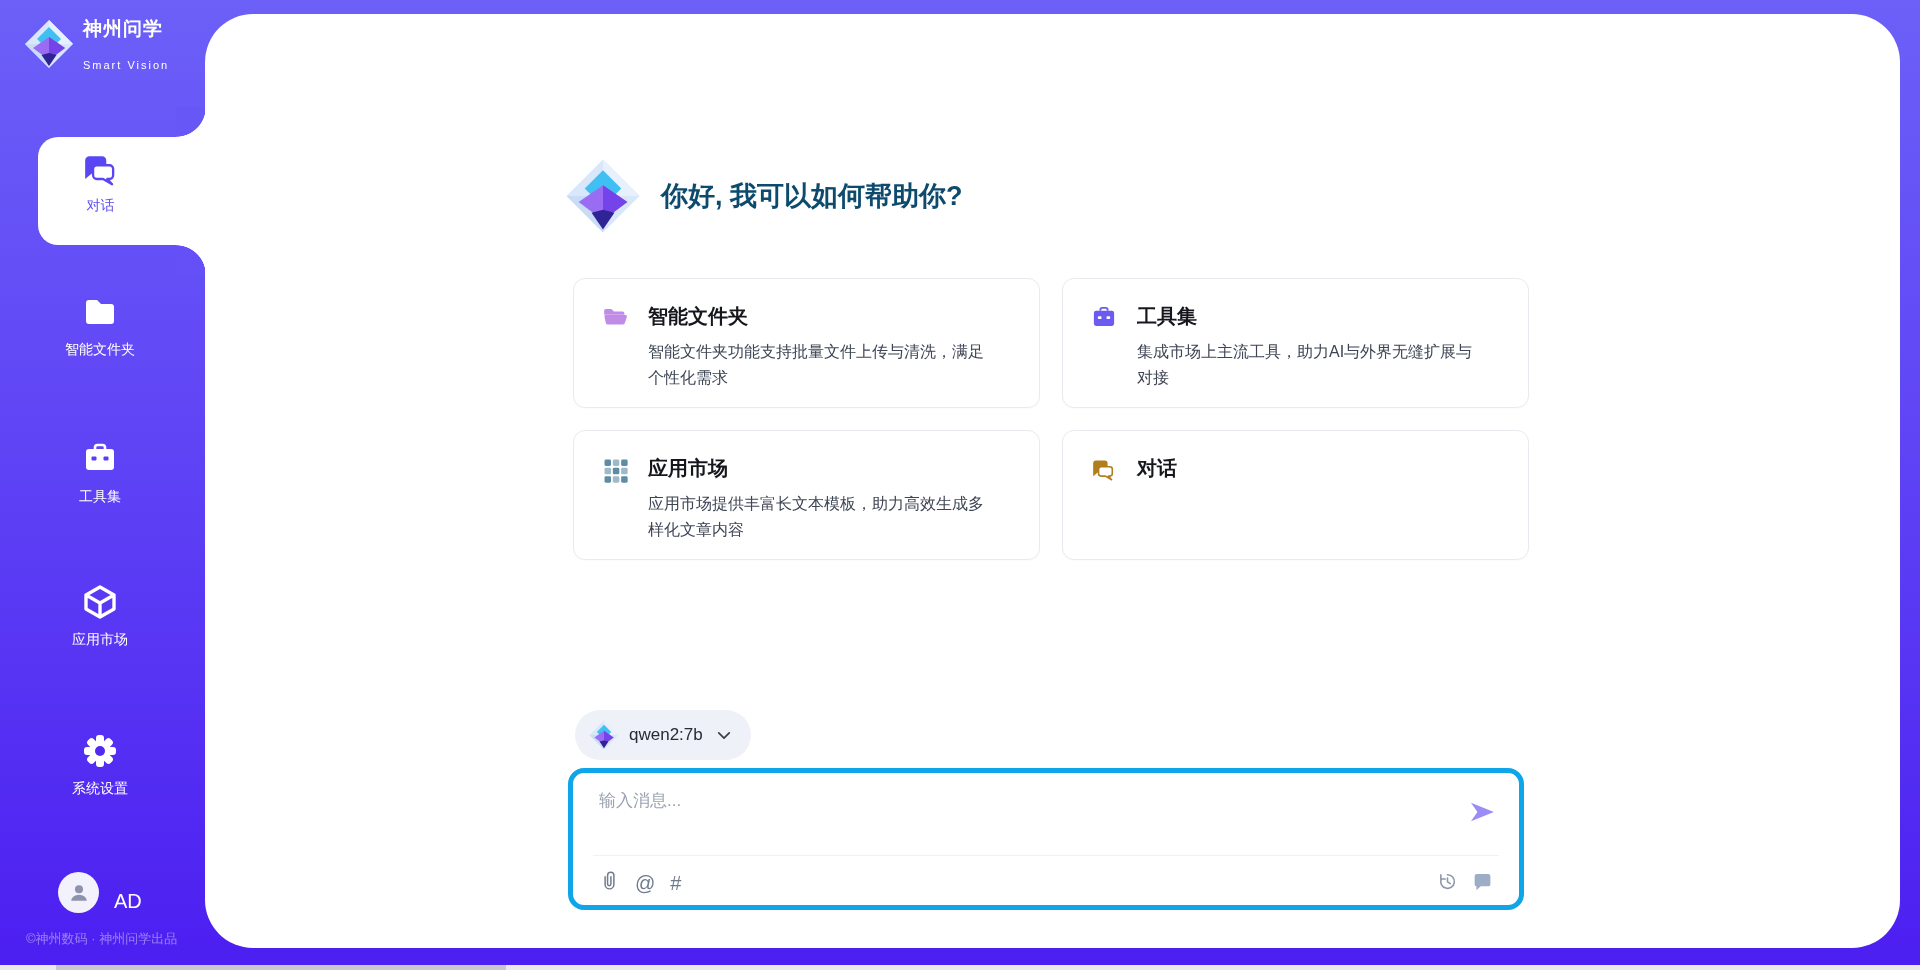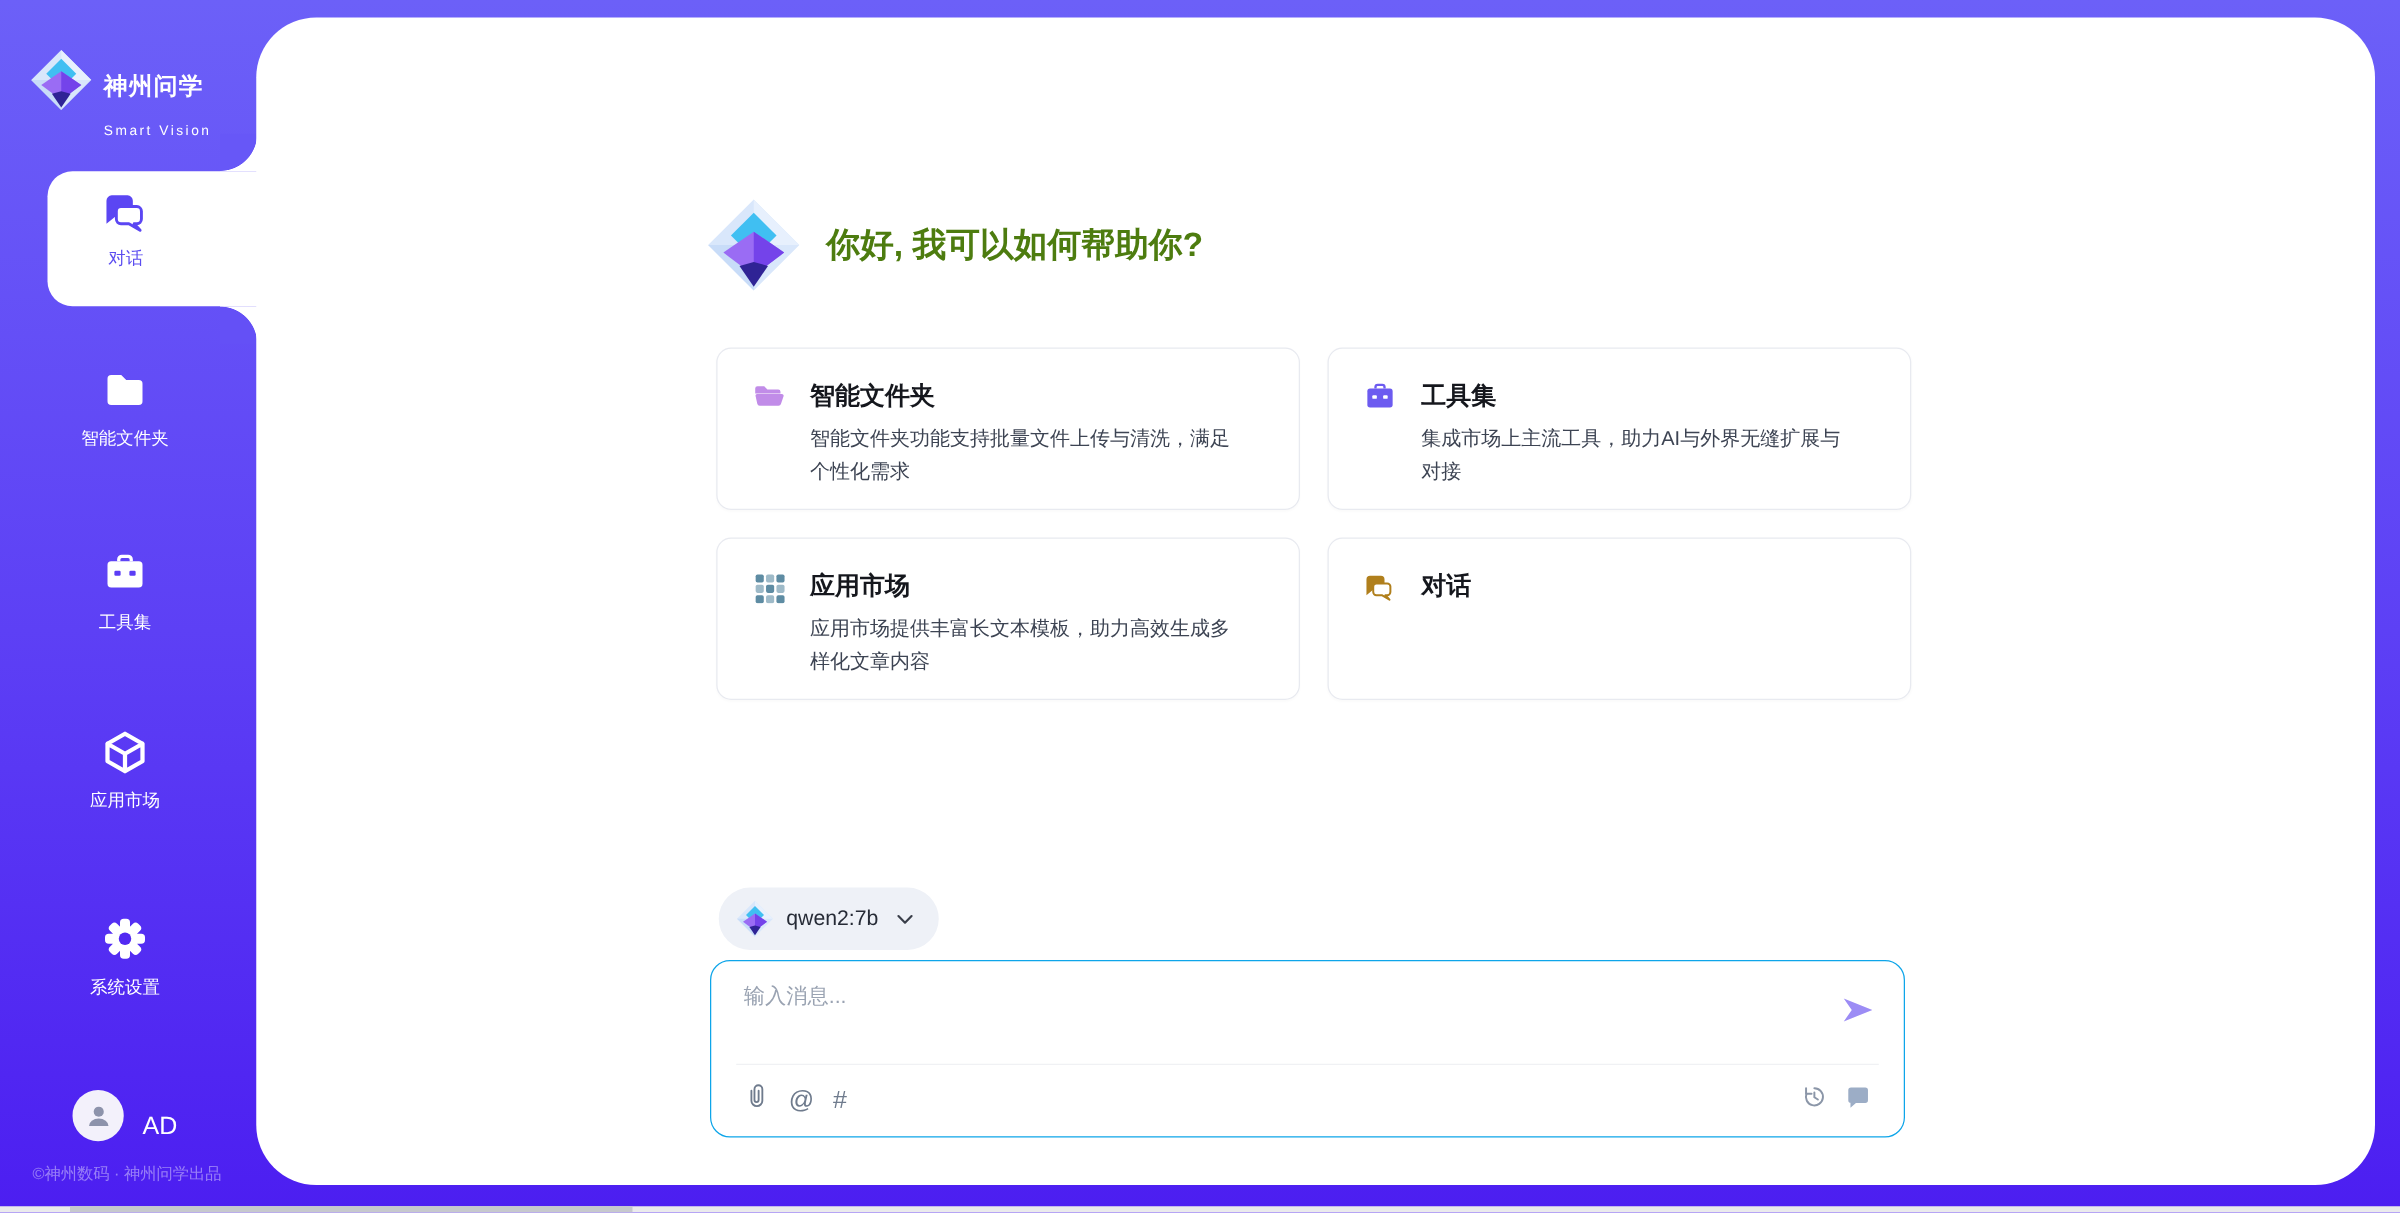--- a/index.html
+++ b/index.html
@@ -12,21 +12,21 @@
 
   
   .main-panel{
     position:absolute; left:205px; top:14px; width:1695px; height:934px;
     background:#ffffff; border-radius:48px;
   }
 
   
   .brand{ position:absolute; left:24px; top:16px; display:flex; align-items:center; gap:9px; }
   .brand svg.diamond{ width:50px; height:50px; }
-  .brand-name{ color:#fff; font-size:19px; font-weight:700; letter-spacing:1px;margin-top:40px; }
+  .brand-name{ color:#fff; font-size:19px; font-weight:700; letter-spacing:1px; }
   .brand-sub{ color:#fff; font-size:11px; letter-spacing:2px; margin-top:17px; }
 
   
   .nav-item{ position:absolute; left:10px; width:180px; text-align:center; color:#fff; cursor:pointer; }
   .nav-item .nav-icon svg{ width:36px; height:36px; }
   .nav-label{ font-size:14px; margin-top:7px; }
 
   .active-tab{
     position:absolute; left:38px; top:137px; width:168px; height:108px;
     background:#fff; border-radius:20px 0 0 20px;
@@ -48,21 +48,21 @@
   .avatar{ width:41px; height:41px; border-radius:50%; background:#f3f1fb; display:flex; align-items:center; justify-content:center; }
   .avatar svg{ width:22px; height:22px; }
   .user-name{ color:#fff; font-size:20px; }
   .side-footer{ position:absolute; left:10px; top:930px; color:rgba(255,255,255,0.42); font-size:13px;margin-left:16px; }
 
   
   .content{ position:absolute; left:205px; top:14px; width:1695px; height:934px; }
 
   .greeting{ position:absolute; left:360px; top:144px; display:flex; align-items:center; }
   .greeting svg.diamond{ width:76px; height:76px; }
-  .greeting-text{ margin-left:20px; font-size:27px; font-weight:700; color:#4d7c0f; }
+  .greeting-text{ margin-left:20px; font-size:27px; font-weight:700; color:#0c4a6e; }
 
   .cards{ position:absolute; left:368px; top:264px; width:956px;
           display:grid; grid-template-columns:1fr 1fr; gap:22px 22px; }
   .card{
     height:130px; background:#fff; border:1px solid #e8eaf0; border-radius:12px;
     padding:24px 40px 0 28px; display:flex; align-items:flex-start; cursor:pointer;
     box-shadow:0 1px 2px rgba(30,30,60,0.02);
   }
   .card-icon{ flex:0 0 auto; margin-top:2px; margin-right:20px; }
   .card-icon svg{ width:26px; height:26px; }
@@ -72,21 +72,21 @@
   .model-pill{
     position:absolute; left:370px; top:696px; height:50px; border-radius:25px;
     background:#eef1f7; display:flex; align-items:center; gap:10px; padding:0 20px 0 14px; cursor:pointer;
   }
   .model-pill svg.diamond{ width:30px; height:30px; }
   .model-name{ font-size:17px; color:#262b36; }
   .model-pill .chev{ width:14px; height:9px; margin-left:4px; }
 
   .composer{
     position:absolute; left:363px; top:754px; width:956px; height:142px;
-    background:#fff; border:1px solid #0ea5e9; border-radius:16px;
+    background:#fff; border:5px solid #0ea5e9; border-radius:16px;
   }
   .composer-placeholder{ position:absolute; left:26px; top:16px; font-size:17px; color:#9aa3b2; }
   .send{ position:absolute; right:24px; top:28px; }
   .send svg{ width:26px; height:22px; }
   .composer-divider{ position:absolute; left:20px; right:20px; top:82px; height:1px; background:#f0f1f4; }
   .tb-left{ position:absolute; left:26px; top:96px; display:flex; align-items:center; gap:15px; color:#6f7b8d; }
   .tb-left .glyph{ font-size:20px; line-height:24px; }
   .tb-left svg{ width:21px; height:24px; }
   .tb-right{ position:absolute; right:26px; top:98px; display:flex; align-items:center; gap:14px; }
   .tb-right svg{ width:21px; height:21px; }

